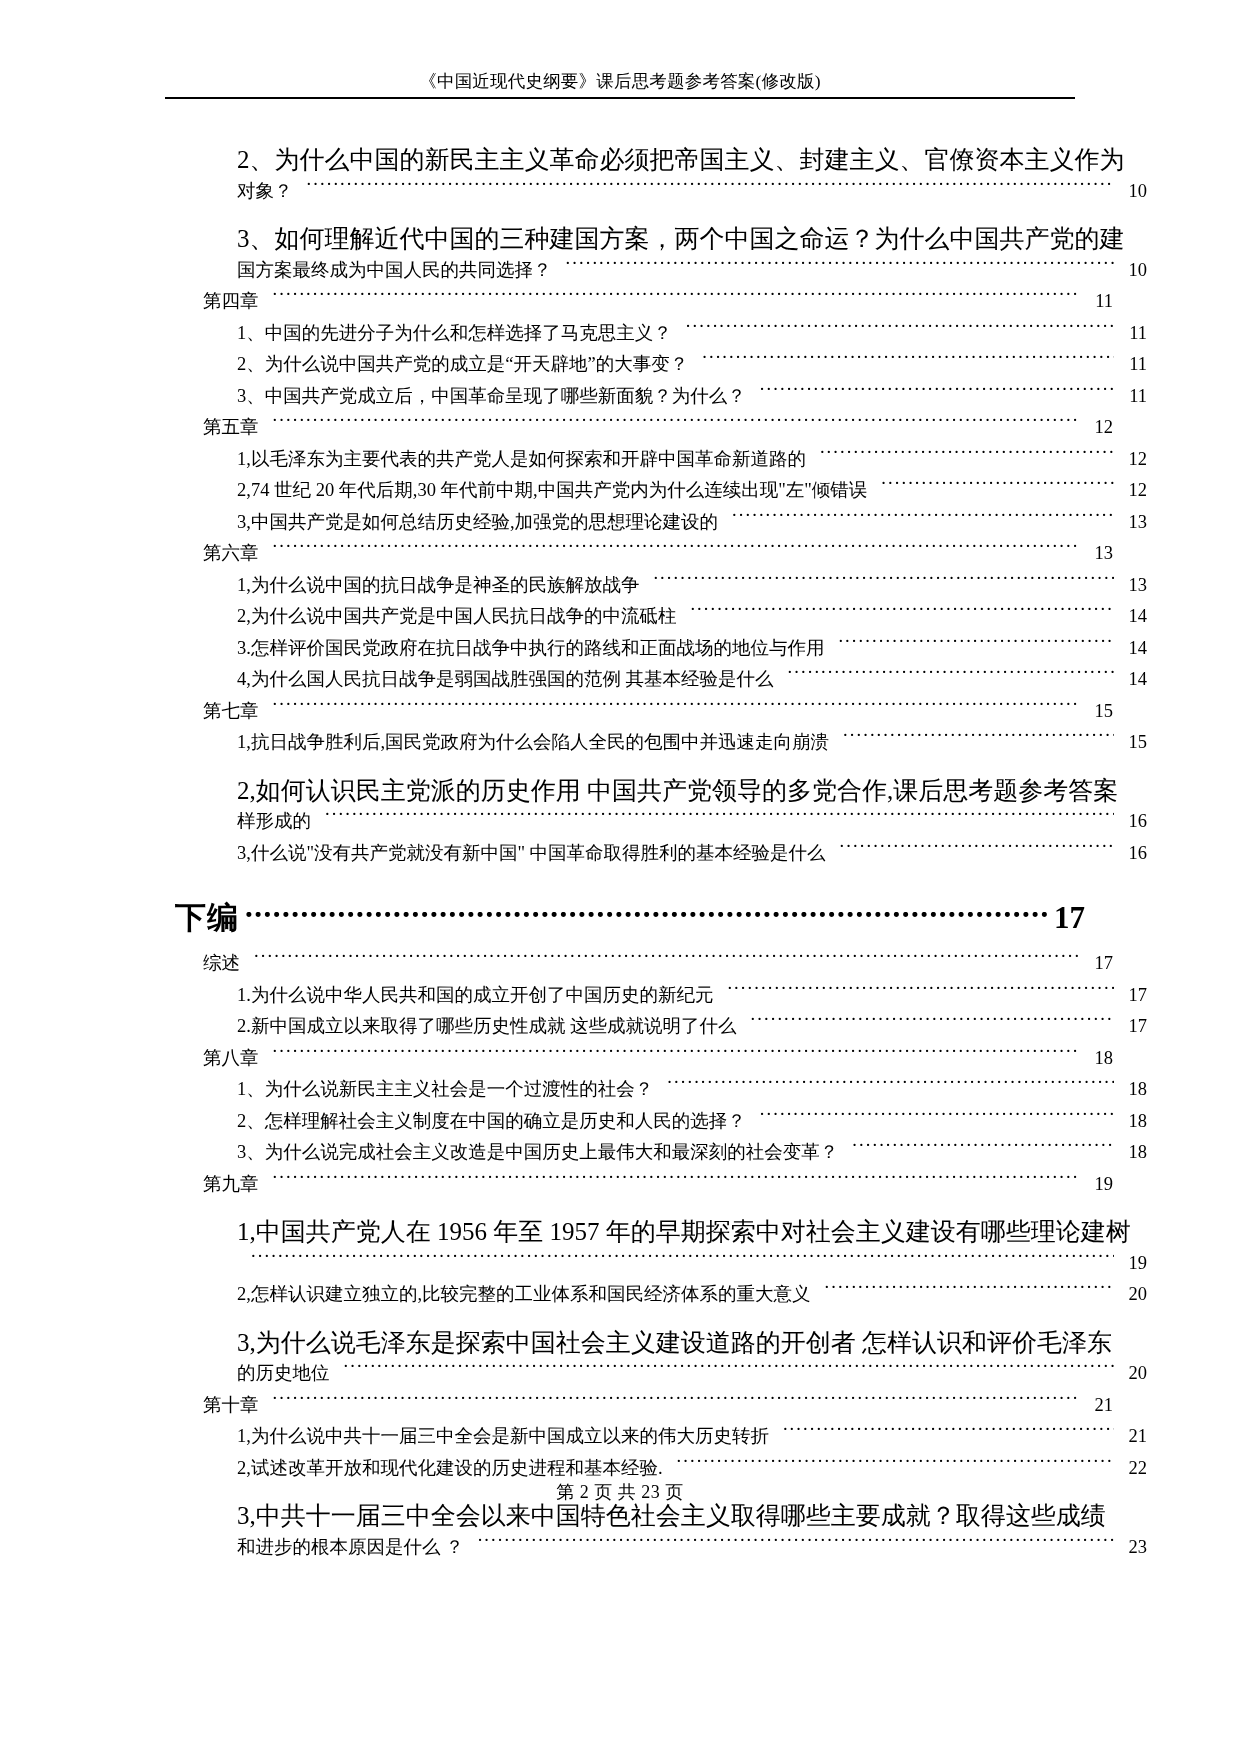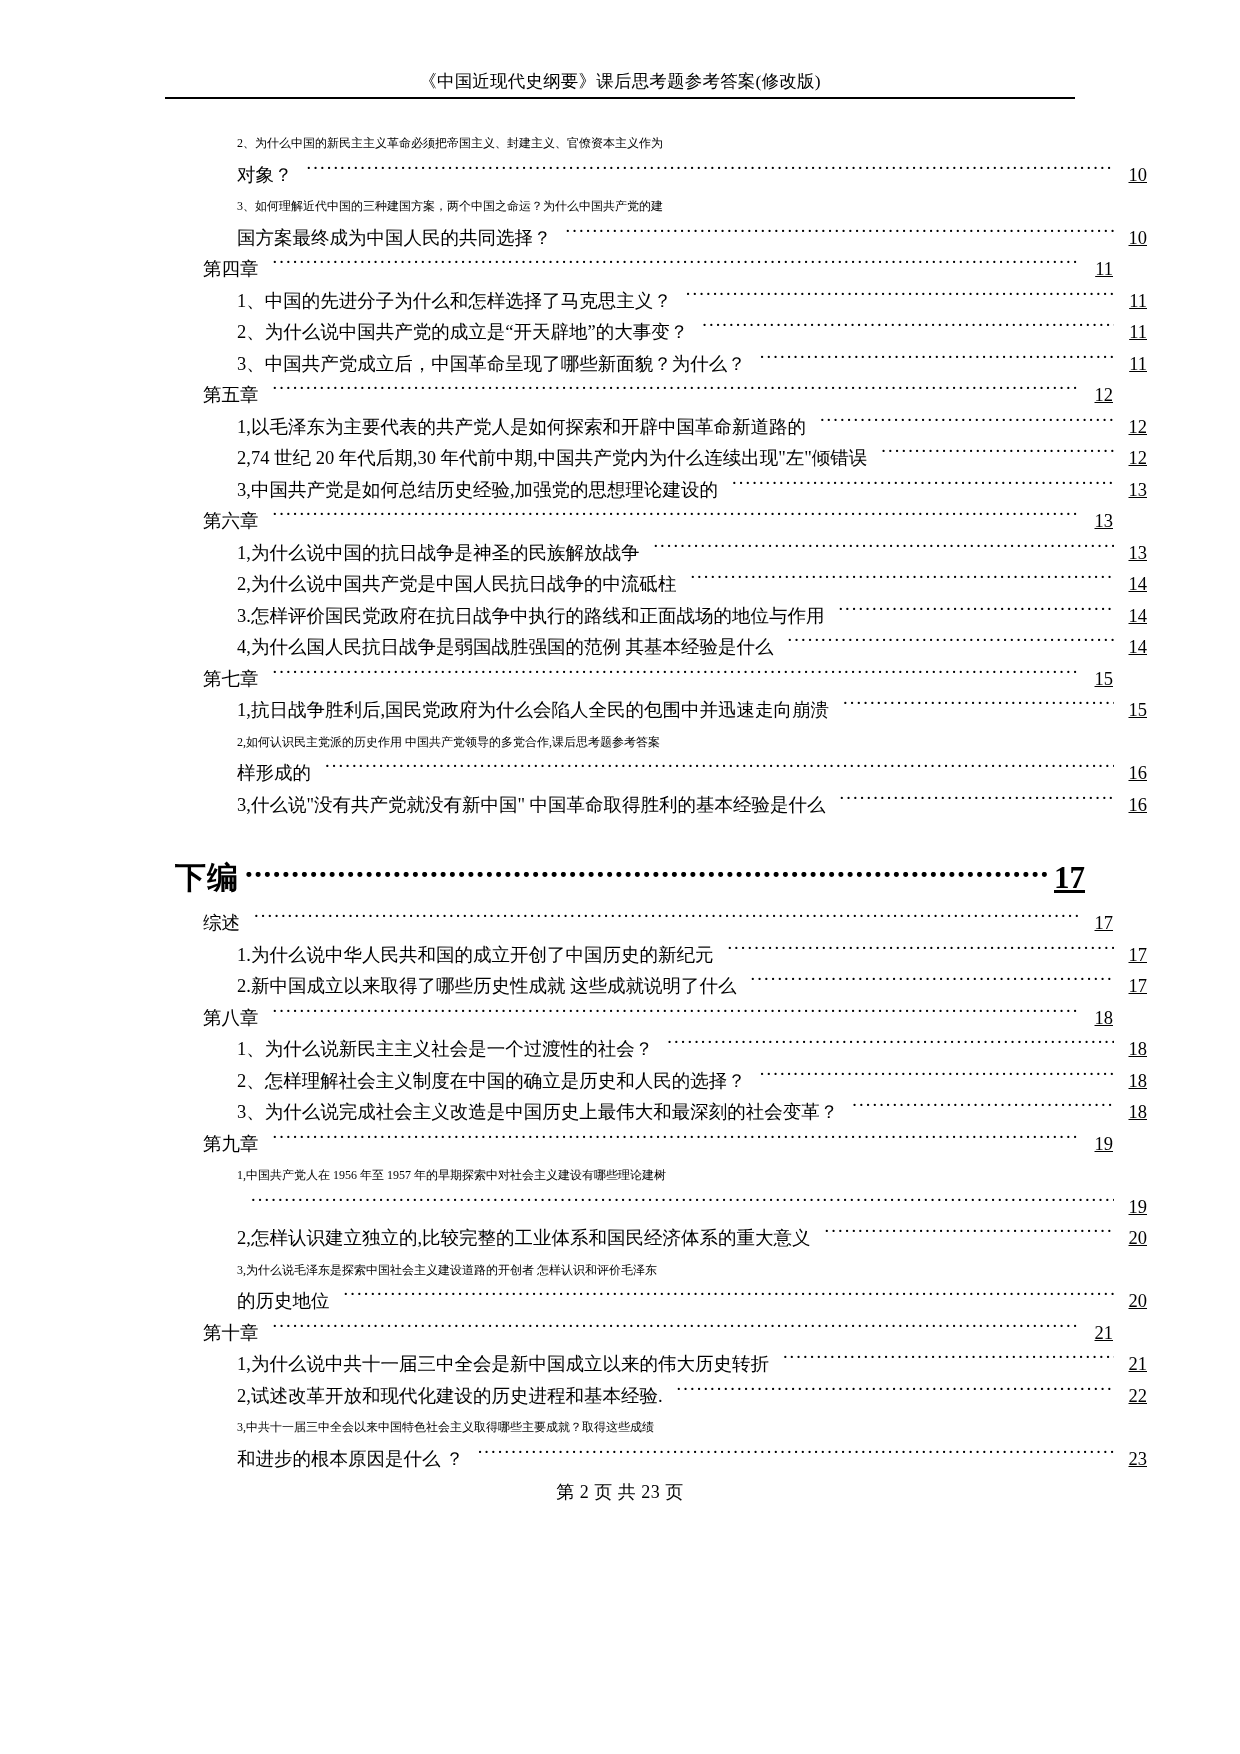--- a/index.html
+++ b/index.html
@@ -87,39 +87,39 @@
     position: absolute;
     bottom: 0.06em;
     left: 0;
     width: 1000px;
   }
   .pnum {
     flex: 0 0 auto;
     padding-left: 3px;
     text-align: left;
     font-size: 18.5px;
-    text-decoration: underline;
   }
 
   
   .full-line {
     display: block;
-    font-size: 12px;
+    font-size: 25px;
     line-height: 31.5px;
     white-space: nowrap;
+    margin-top: 16px;
   }
 
   
   .part-heading {
     display: flex;
     align-items: baseline;
     width: 100%;
     padding-left: 10px;
     font-weight: bold;
-    margin-top: 36px;
+    margin-top: 28px;
     margin-bottom: 9px;
     white-space: nowrap;
   }
   .part-heading .etext {
     font-size: 31px;
     font-weight: bold;
     padding-right: 6px;
     letter-spacing: 1px;
   }
   .part-heading .leader { height: 1em; }

